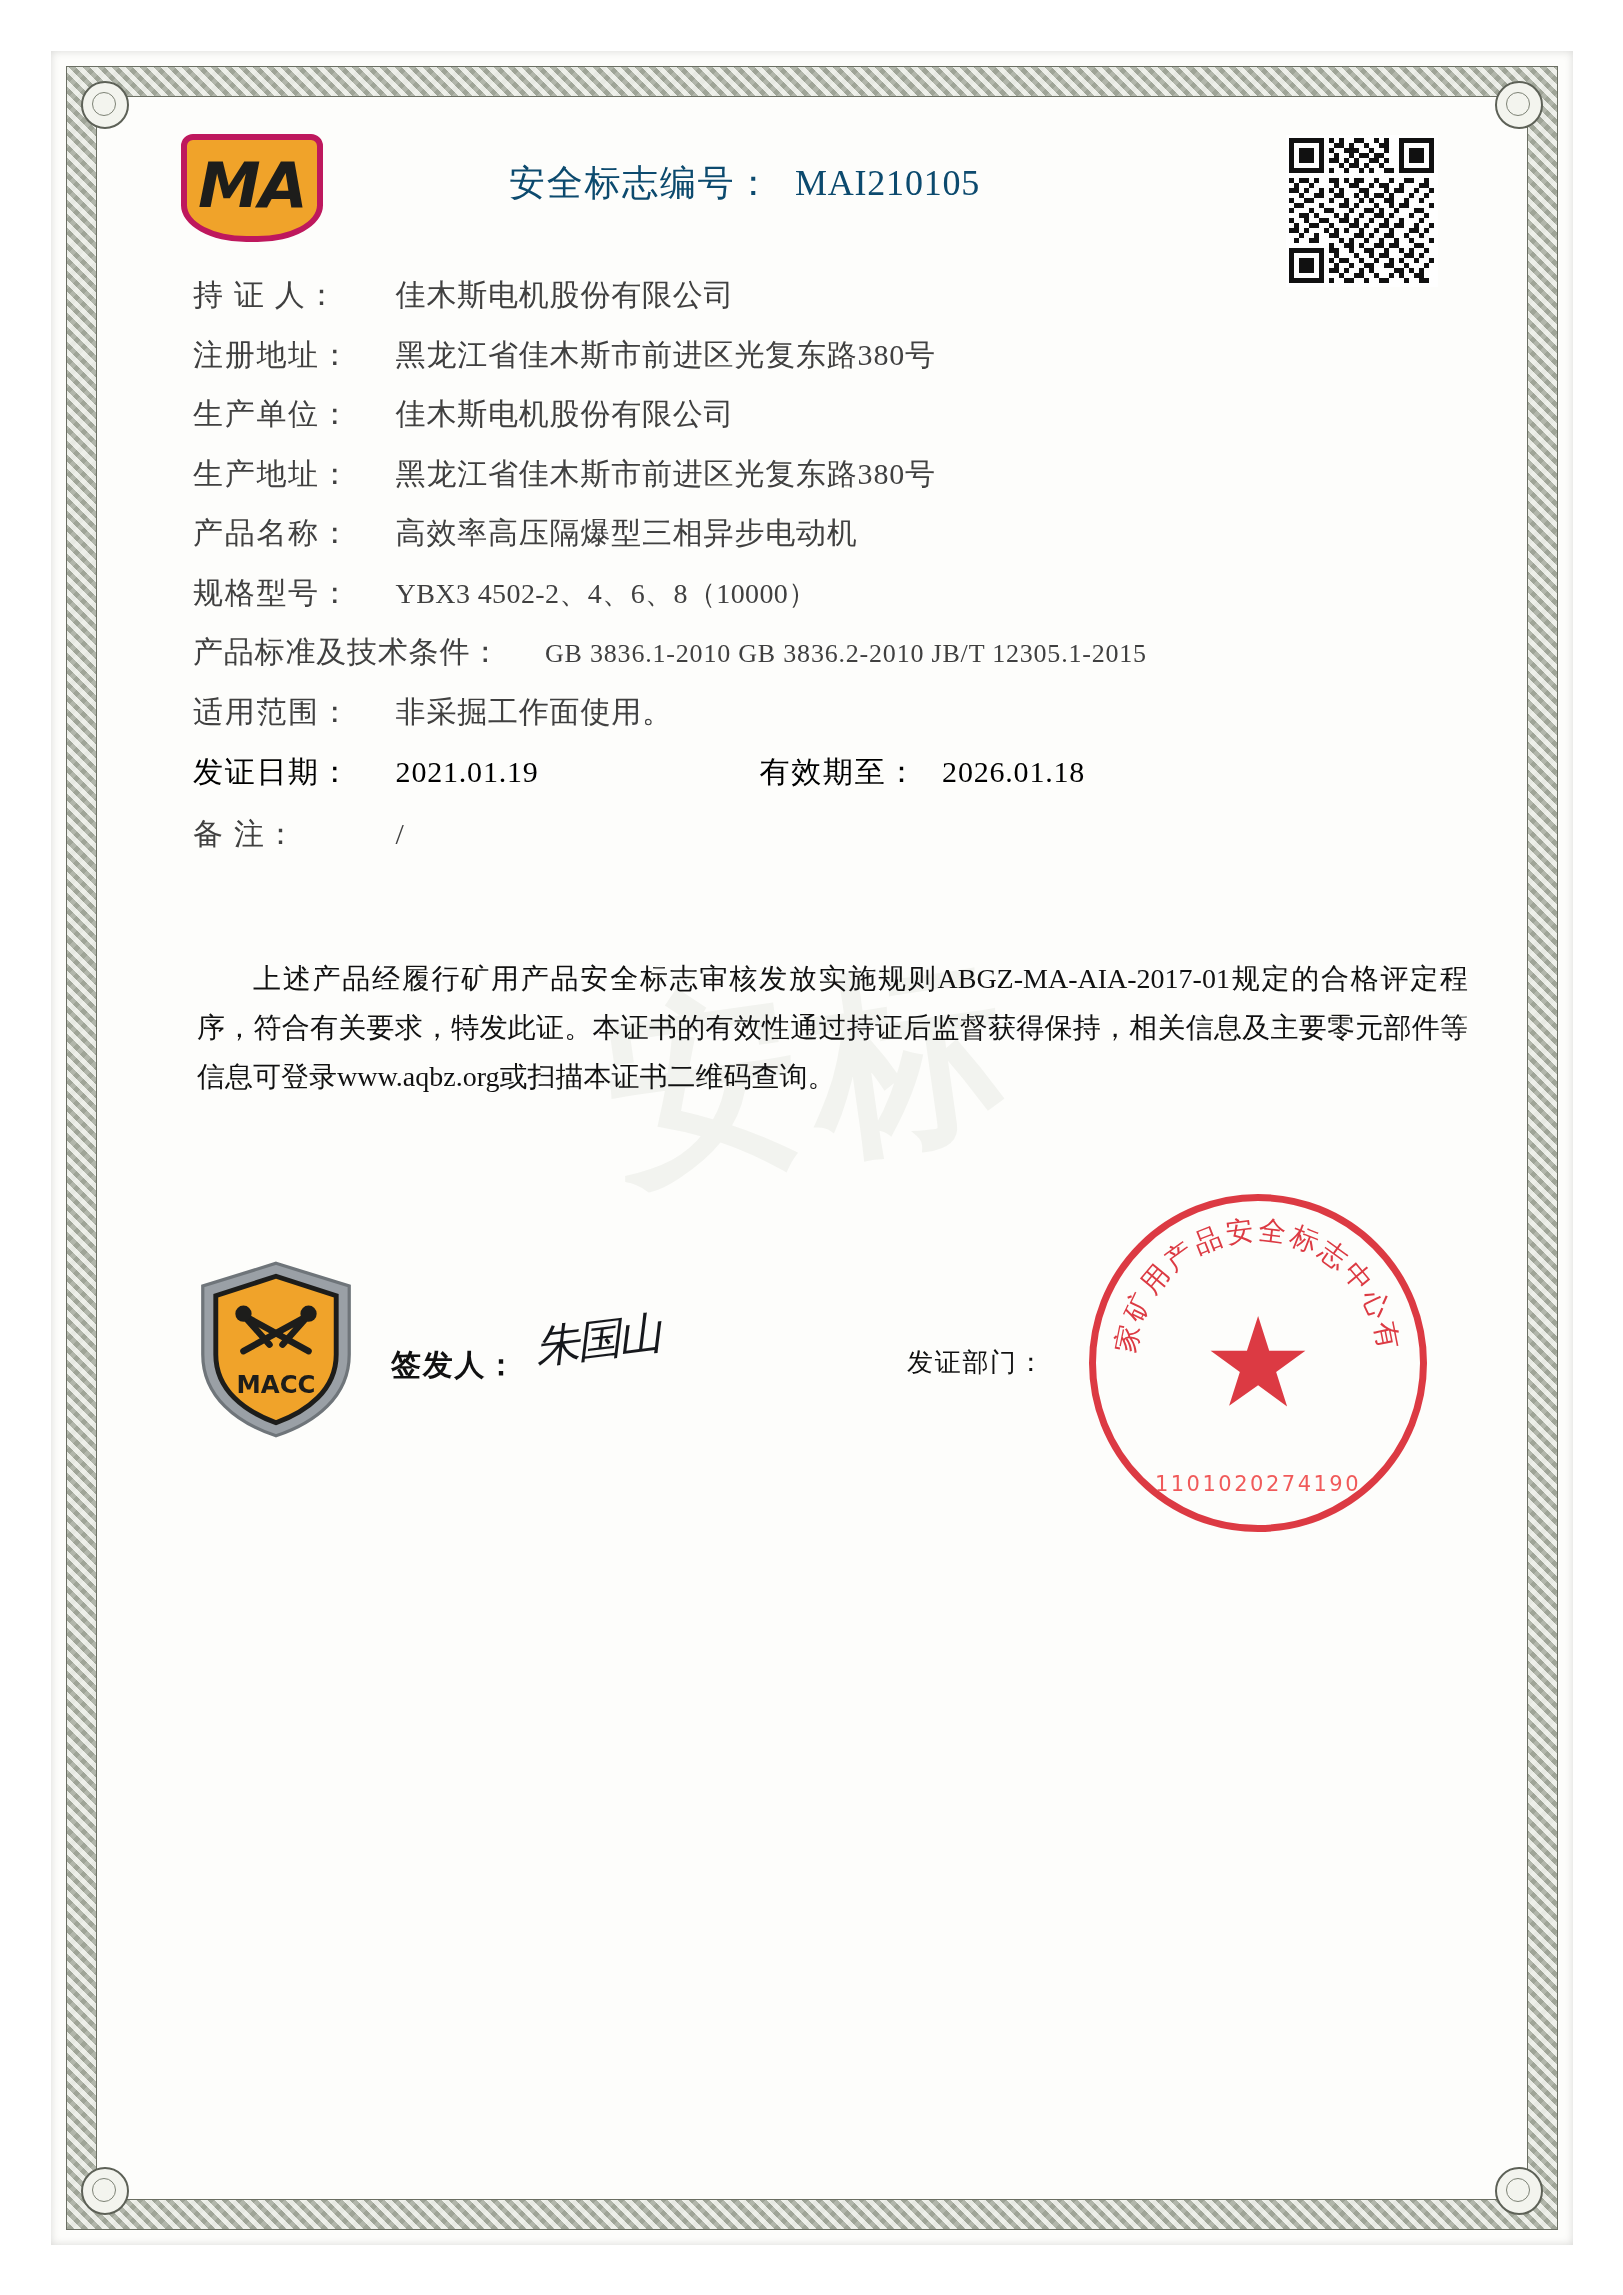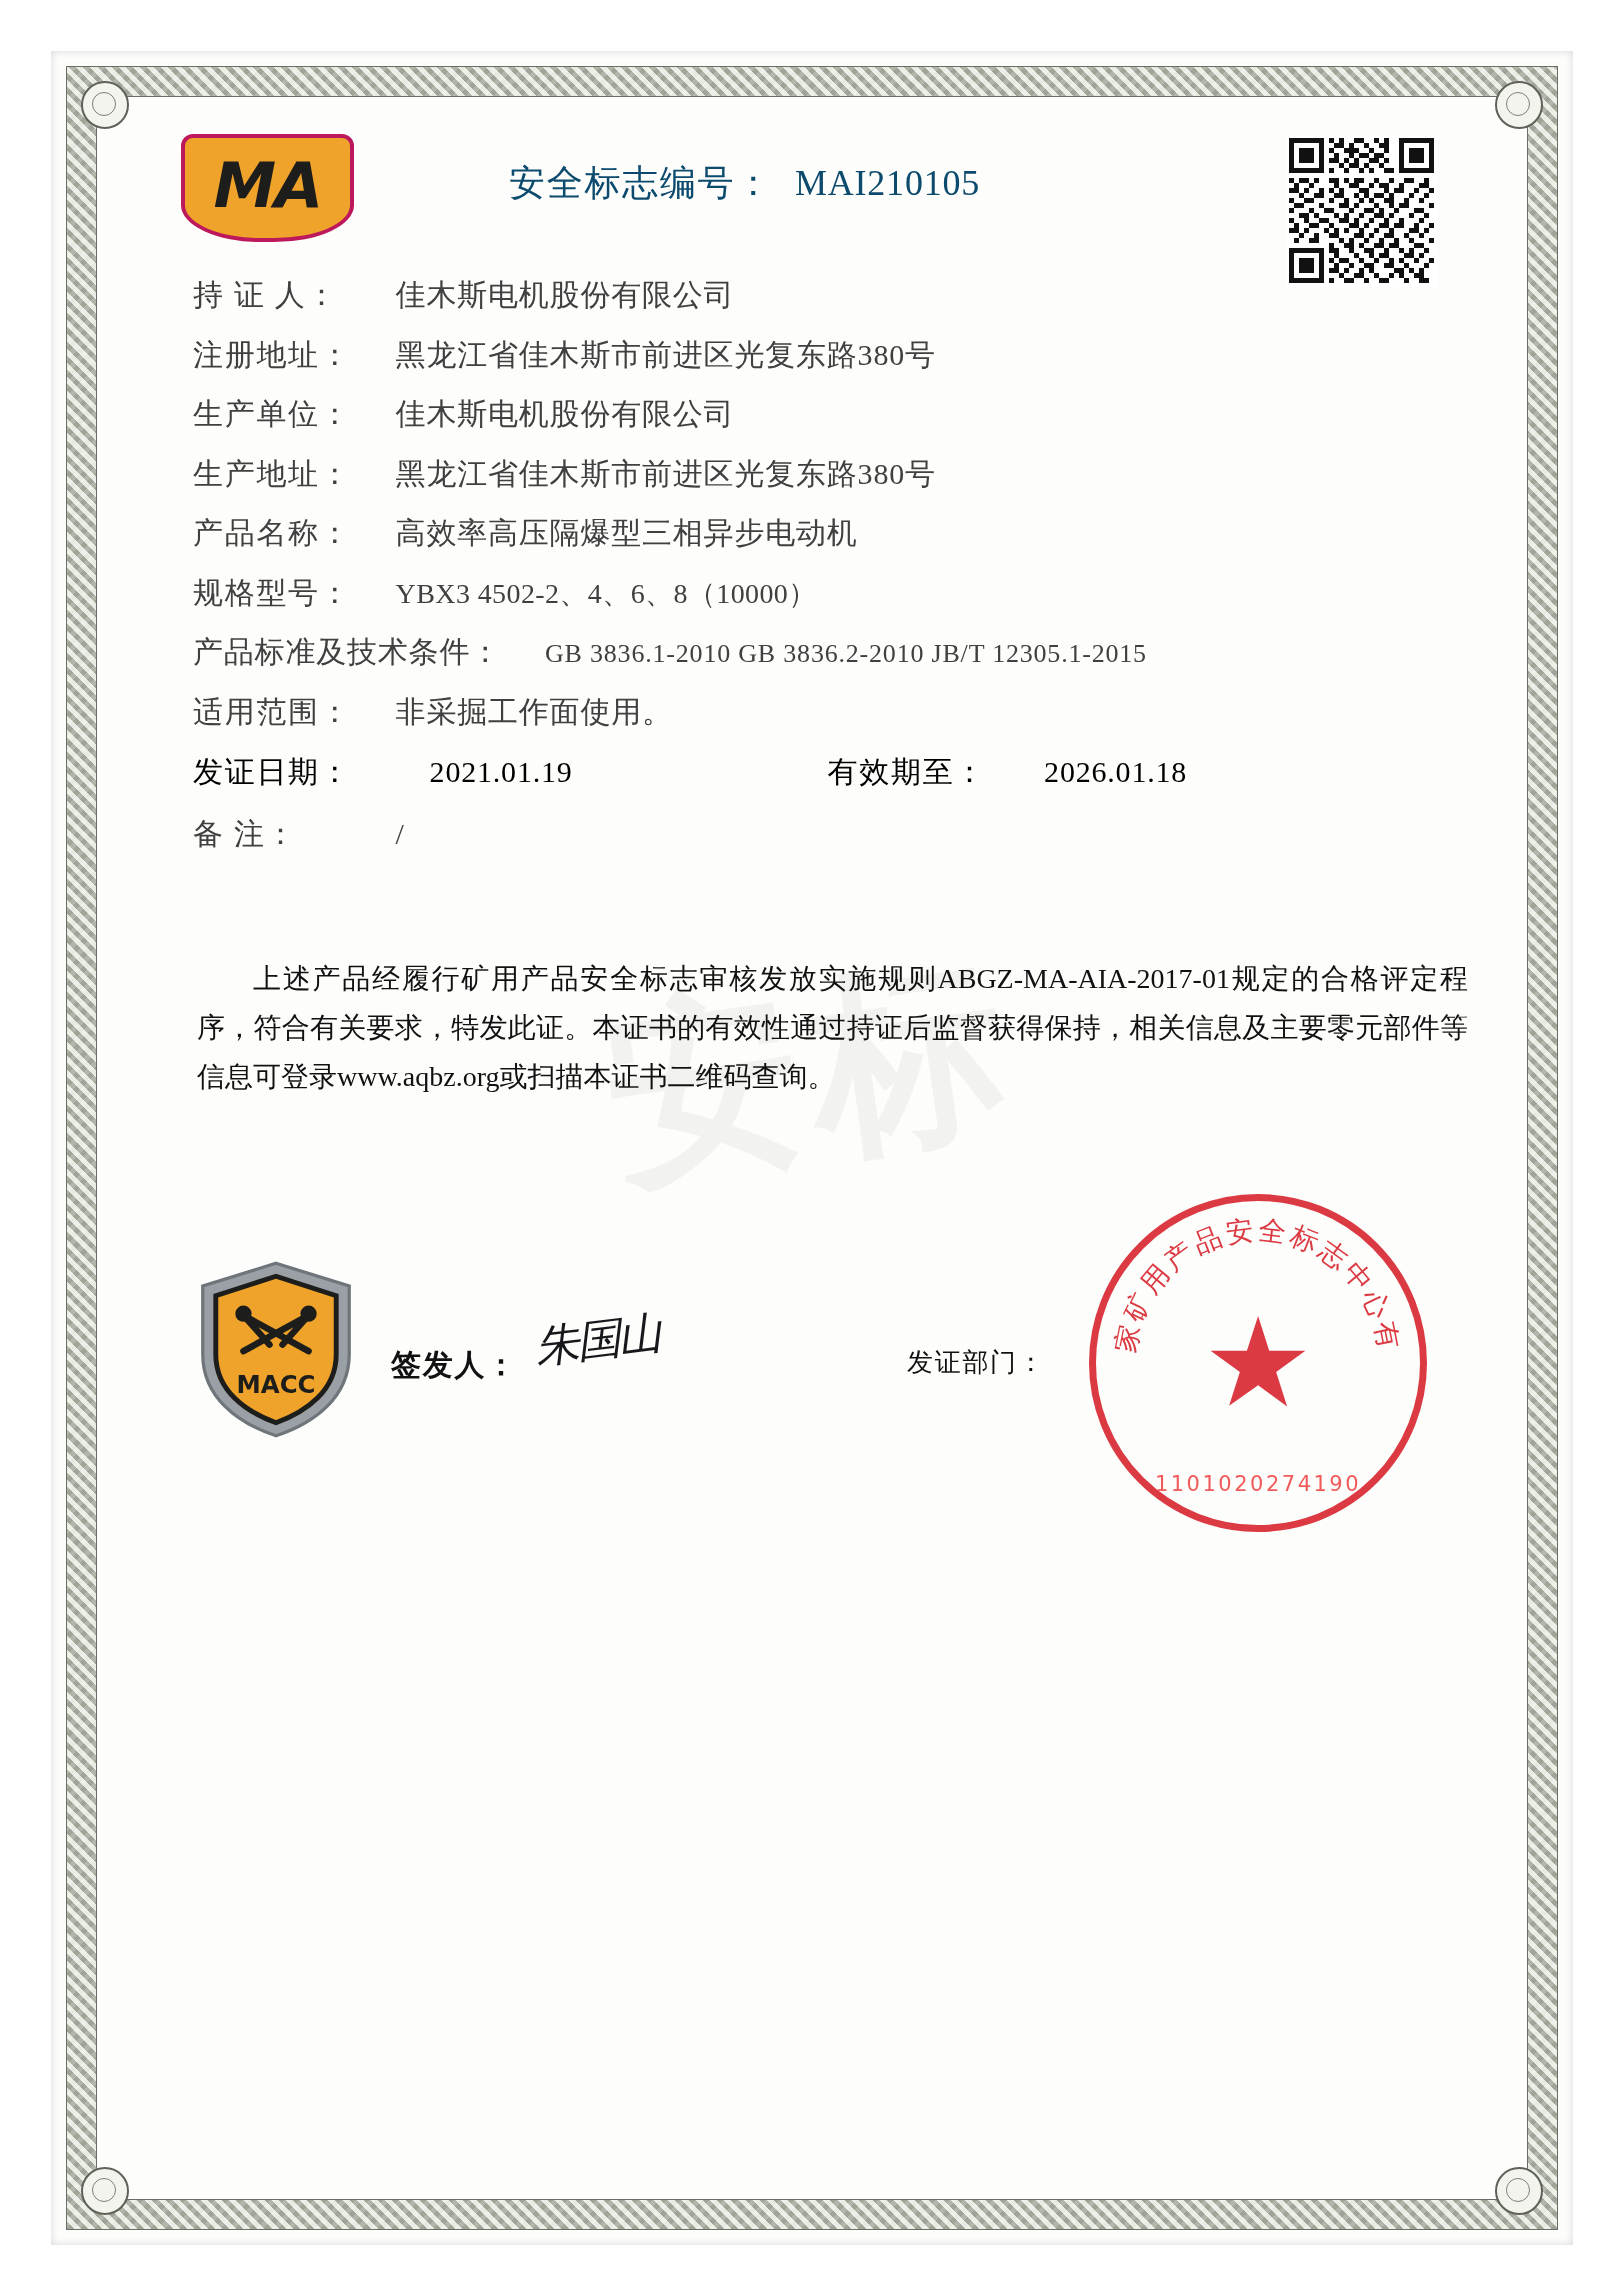--- a/index.html
+++ b/index.html
@@ -107,24 +107,24 @@
     height: 161px;
   }
   .ma-logo {
     position: absolute;
     left: 69px;
     top: 18.6px;
     width: 157px;
     height: 108px;
   }
   .ma-shield {
-    width: 173px;
+    width: 142px;
     height: 108px;
     background: #f0a32a;
-    border: 4px solid #be185d;
+    border: 6px solid #be185d;
     border-radius: 12px 12px 46% 46% / 12px 12px 34% 34%;
     box-sizing: border-box;
     display: flex;
     align-items: center;
     justify-content: center;
   }
   .ma-text {
     font-family: "DejaVu Sans", sans-serif;
     font-weight: bold;
     font-style: italic;
@@ -206,21 +206,20 @@
   .field-row.std { font-size: 28px; gap: 32px; }
   .field-row.std .field-label { min-width: 0; letter-spacing: 0.8px; font-size: 30px;}
   .field-row.std .field-value { font-size: 26px; margin-left: 12px; }
 
   .dates-row {
     display: flex;
     align-items: baseline;
     font-size: 30px;
     margin-bottom: 22px;
     padding-left: 0;
-    gap: 34px;
   }
   .dates-row .issue-label { min-width: 184px; letter-spacing: 1.7px; }
   .dates-row .issue-value { margin-left: 18.6px; width: 364px; letter-spacing: 0.8px; }
   .dates-row .expire-label { letter-spacing: 1.7px; }
   .dates-row .expire-value { margin-left: 24px; letter-spacing: 0.8px; }
 
   
   .statement {
     position: relative;
     margin: 101px 44px 0 85px;

